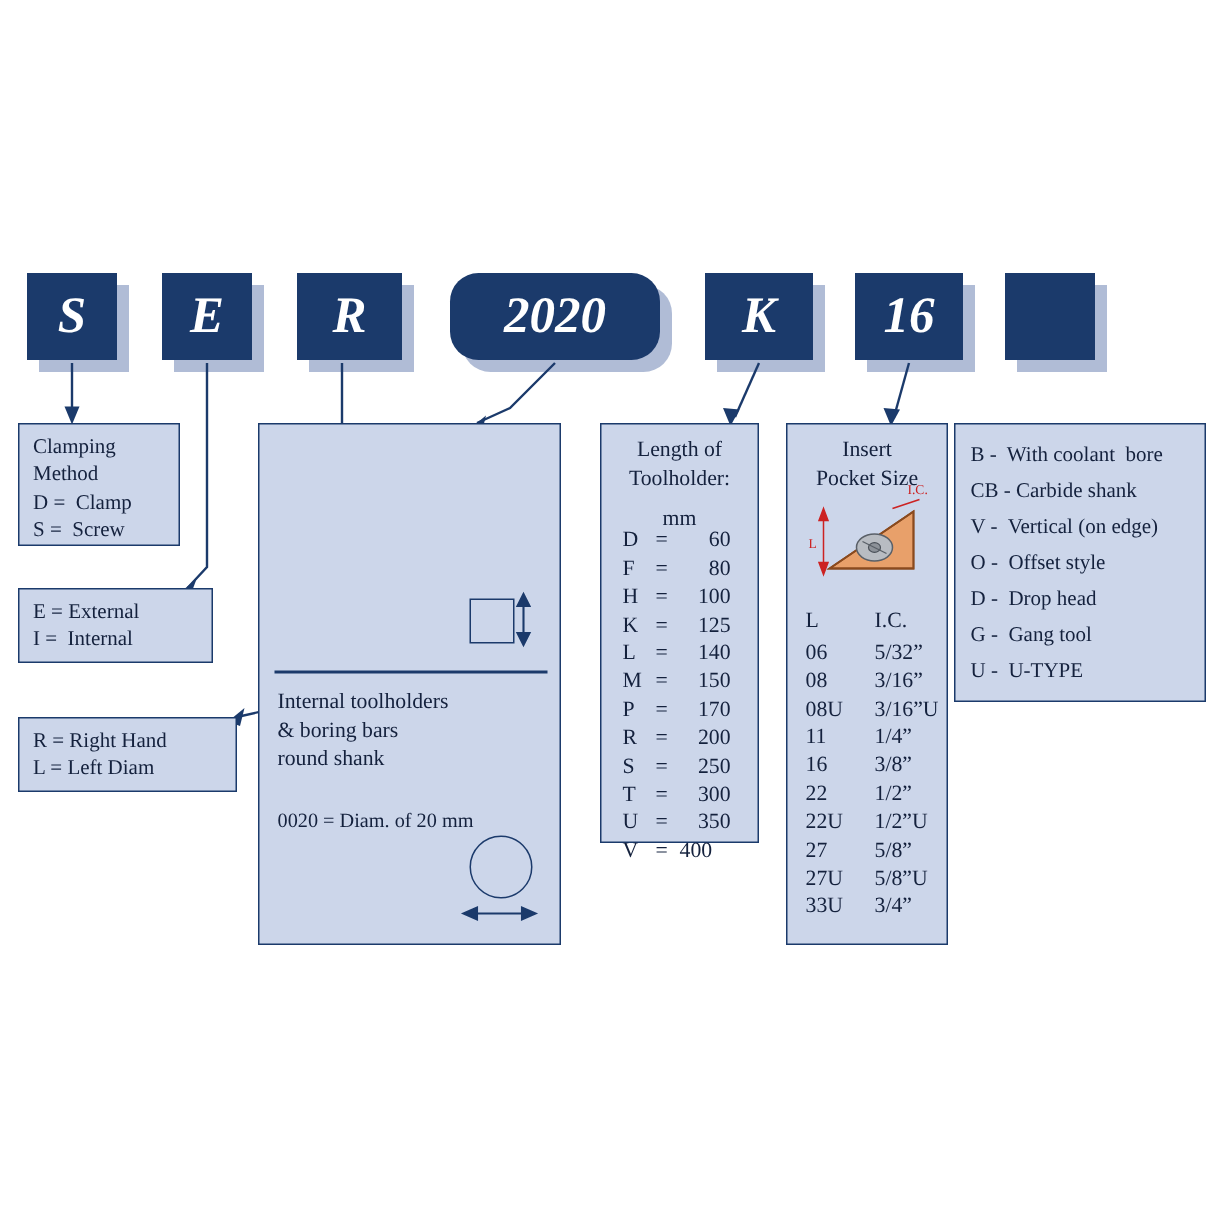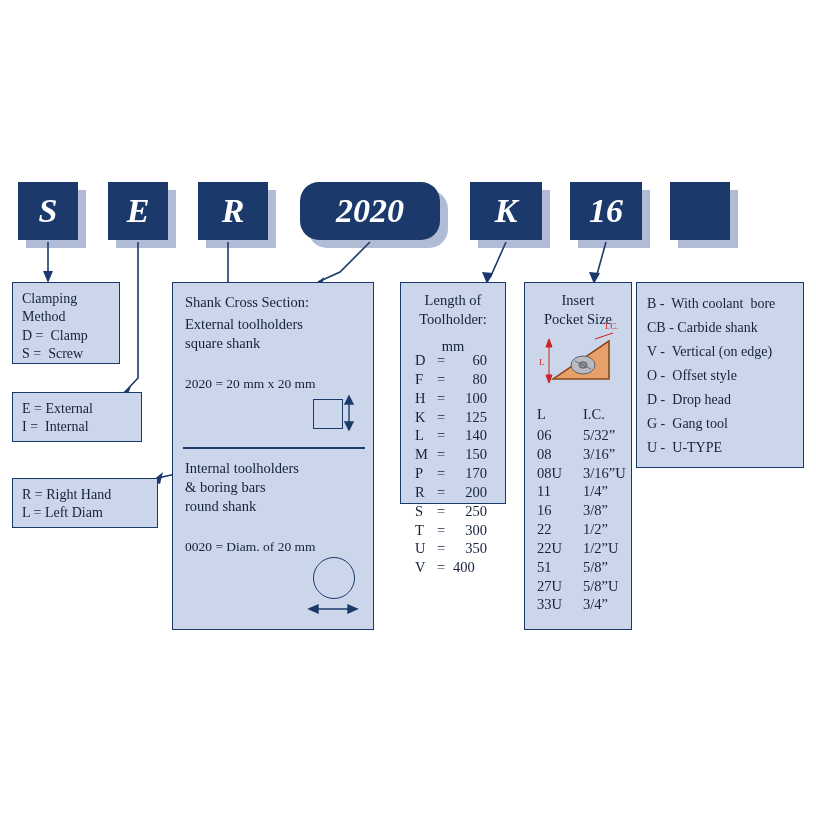--- a/index.html
+++ b/index.html
@@ -156,26 +156,20 @@
   </div>
 
   <div class="box" style="left:12px; top:478px; width:146px; height:50px;">
     <div class="pad">
       <div class="line" style="font-size:14px;">R = Right Hand</div>
       <div class="line" style="font-size:14px;">L = Left Diam</div>
     </div>
   </div>
 
   <div class="box" style="left:172px; top:282px; width:202px; height:348px;">
-    <div class="pad" style="padding:10px 12px;">
-      <div class="line" style="font-size:14.5px;">Shank Cross Section:</div>
-      <div class="line" style="font-size:14.5px; margin-top:3px;">External toolholders</div>
-      <div class="line" style="font-size:14.5px;">square shank</div>
-      <div class="line" style="font-size:13.5px; margin-top:22px;">2020 = 20 mm x 20 mm</div>
-    </div>
 
     <div class="sq-outline" style="left:140px; top:116px; width:28px; height:28px;"></div>
     <svg class="overlay" style="width:202px;height:348px;" viewBox="0 0 202 348">
       <g stroke="#1b3a6b" stroke-width="1.4" fill="#1b3a6b">
         <line x1="176" y1="119" x2="176" y2="141"></line>
         <polygon points="176,113 172,121 180,121"></polygon>
         <polygon points="176,147 172,139 180,139"></polygon>
       </g>
     </svg>
 
@@ -191,21 +185,21 @@
     <div class="circ-outline" style="left:140px; top:274px; width:40px; height:40px;"></div>
     <svg class="overlay" style="width:202px;height:348px;" viewBox="0 0 202 348">
       <g stroke="#1b3a6b" stroke-width="1.4" fill="#1b3a6b">
         <line x1="142" y1="326" x2="178" y2="326"></line>
         <polygon points="136,326 145,322 145,330"></polygon>
         <polygon points="184,326 175,322 175,330"></polygon>
       </g>
     </svg>
   </div>
 
-  <div class="box" style="left:400px; top:282px; width:106px; height:222px;">
+  <div class="box" style="left:400px; top:282px; width:106px; height:280px;">
     <div class="pad center" style="padding:8px 6px;">
       <div class="line center" style="font-size:14.5px;">Length of</div>
       <div class="line center" style="font-size:14.5px;">Toolholder:</div>
       <div class="line center" style="font-size:14.5px; margin-top:8px;">mm</div>
     </div>
     <div id="length-rows" style="position:absolute; left:14px; top:68px; font-size:14.5px;">
         <div class="rowgrid" style="grid-template-columns: 22px 16px auto;">
           <div>D</div>
           <div>=</div>
           <div style="text-align: right; width: 34px;">60</div>
@@ -320,21 +314,21 @@
           </div>
           <div class="rowgrid" style="grid-template-columns: 46px auto;">
             <div>22</div>
             <div>1/2”</div>
           </div>
           <div class="rowgrid" style="grid-template-columns: 46px auto;">
             <div>22U</div>
             <div>1/2”U</div>
           </div>
           <div class="rowgrid" style="grid-template-columns: 46px auto;">
-            <div>51</div>
+            <div>27</div>
             <div>5/8”</div>
           </div>
           <div class="rowgrid" style="grid-template-columns: 46px auto;">
             <div>27U</div>
             <div>5/8”U</div>
           </div>
           <div class="rowgrid" style="grid-template-columns: 46px auto;">
             <div>33U</div>
             <div>3/4”</div>
           </div>

